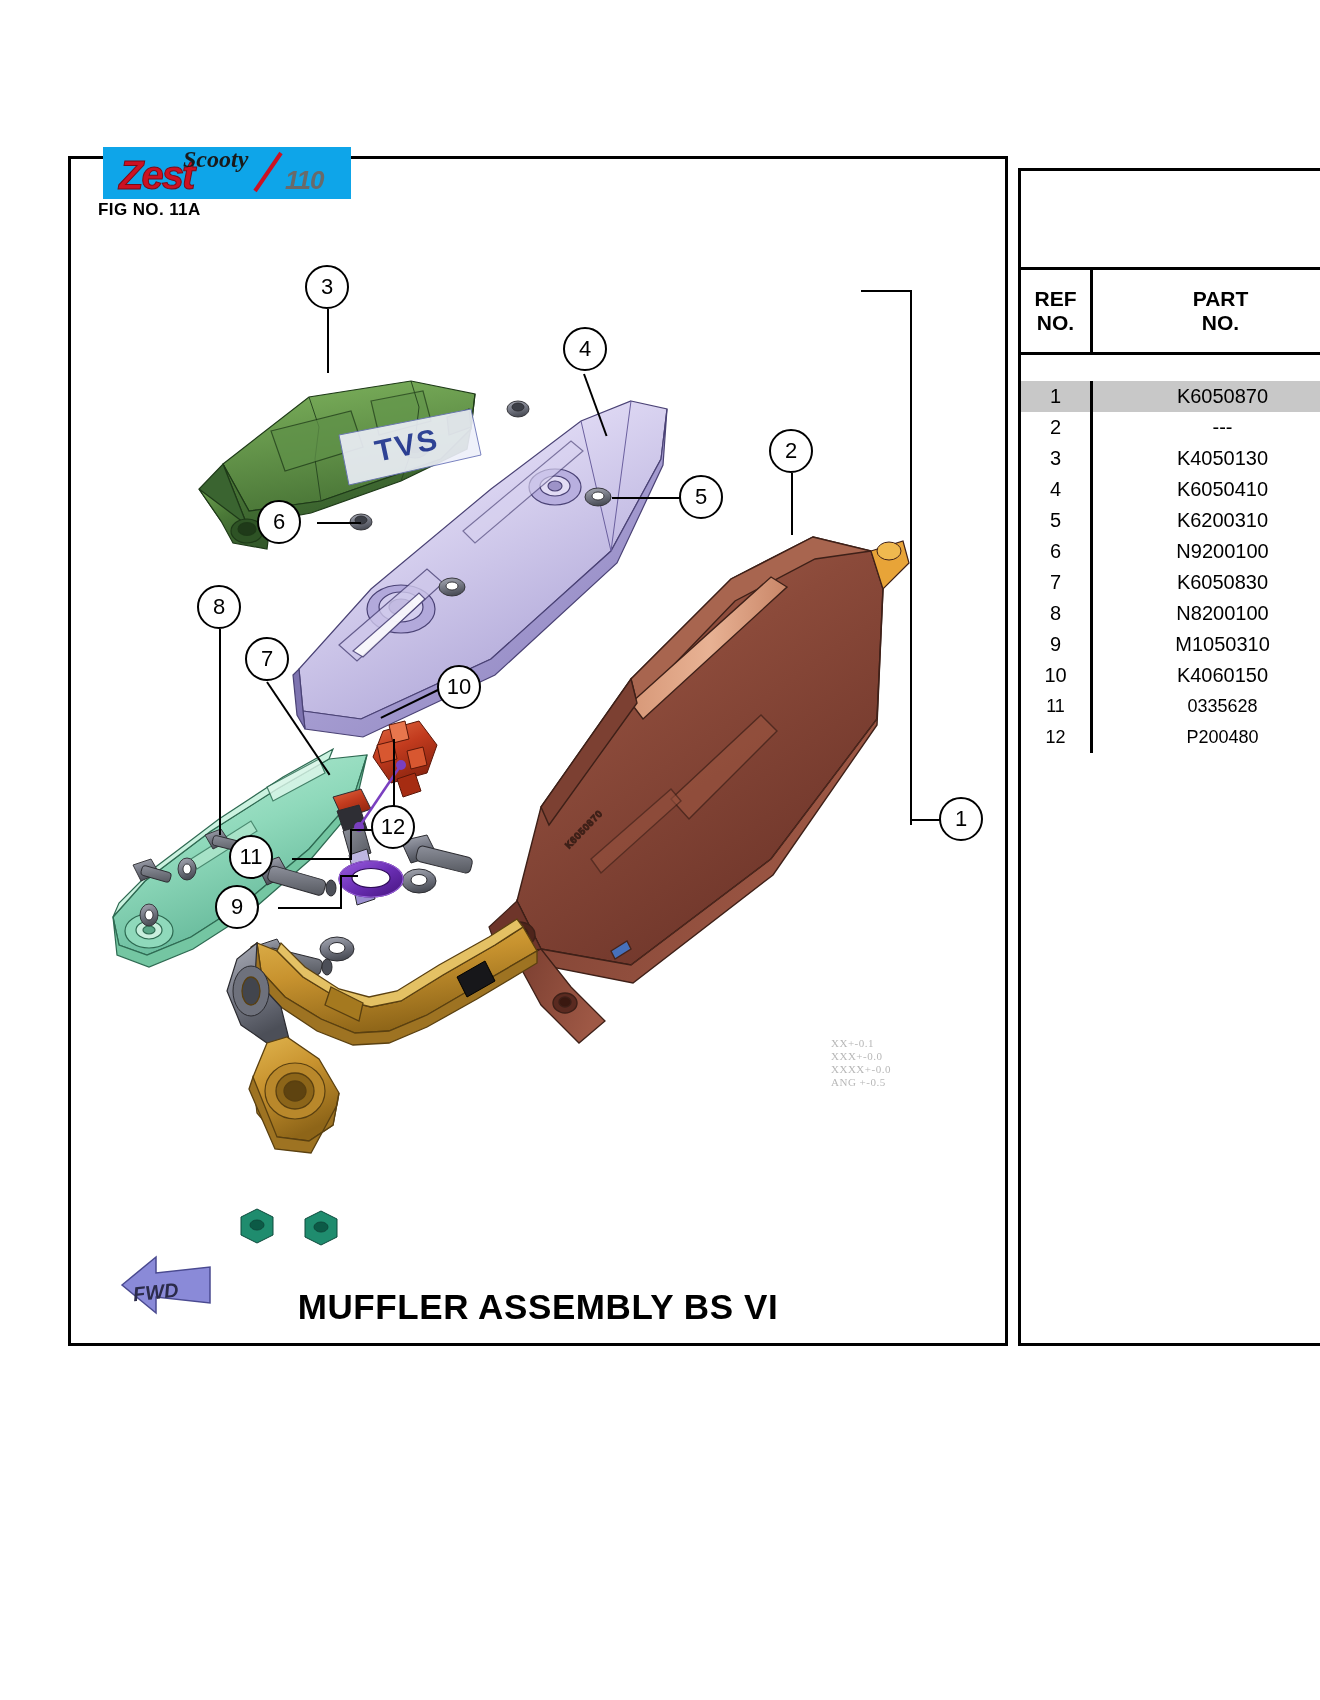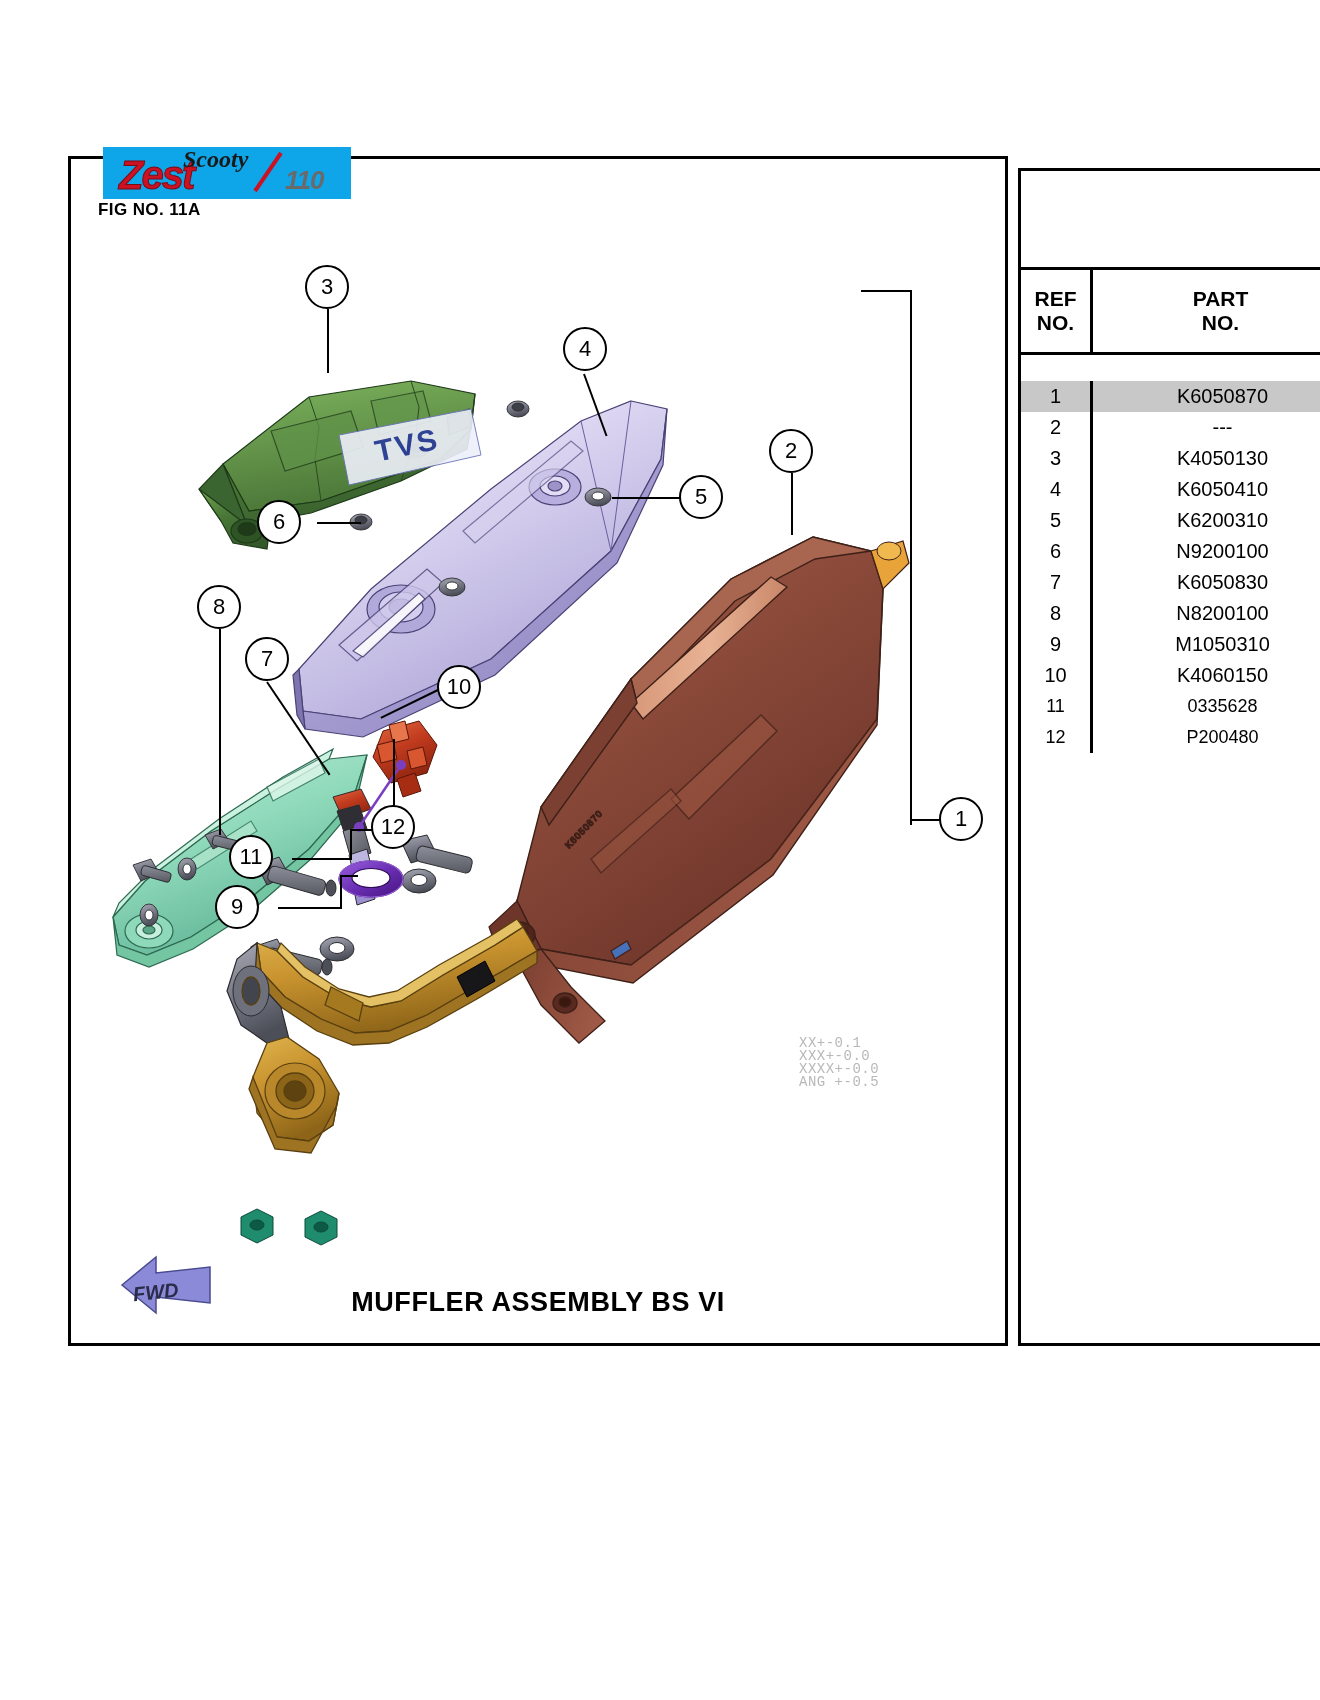--- a/index.html
+++ b/index.html
@@ -59,21 +59,21 @@
     color: #000;
     z-index: 30;
   }
 
   #drawing-title {
     position: absolute;
     left: 0;
     right: 0;
     top: 1128px;
     text-align: center;
-    font-size: 27px;
+    font-size: 35px;
     font-weight: bold;
     letter-spacing: 0.6px;
     color: #000;
   }
 
   
   #fwd-arrow {
     position: absolute;
     left: 45px;
     top: 1090px;
@@ -88,24 +88,24 @@
     font-style: italic;
     font-weight: bold;
     color: #2b2b4a;
     transform: rotate(-6deg);
     pointer-events: none;
   }
 
   
   #tolerance-block {
     position: absolute;
-    left: 728px;
+    left: 760px;
     top: 878px;
-    font-family: Liberation Mono, monospace;
-    font-size: 14px;
+    font-family: Liberation Serif, serif;
+    font-size: 11px;
     line-height: 13px;
     color: #b8b8b8;
     letter-spacing: 0.5px;
     white-space: pre;
   }
 
   
   .callout {
     position: absolute;
     width: 44px;

